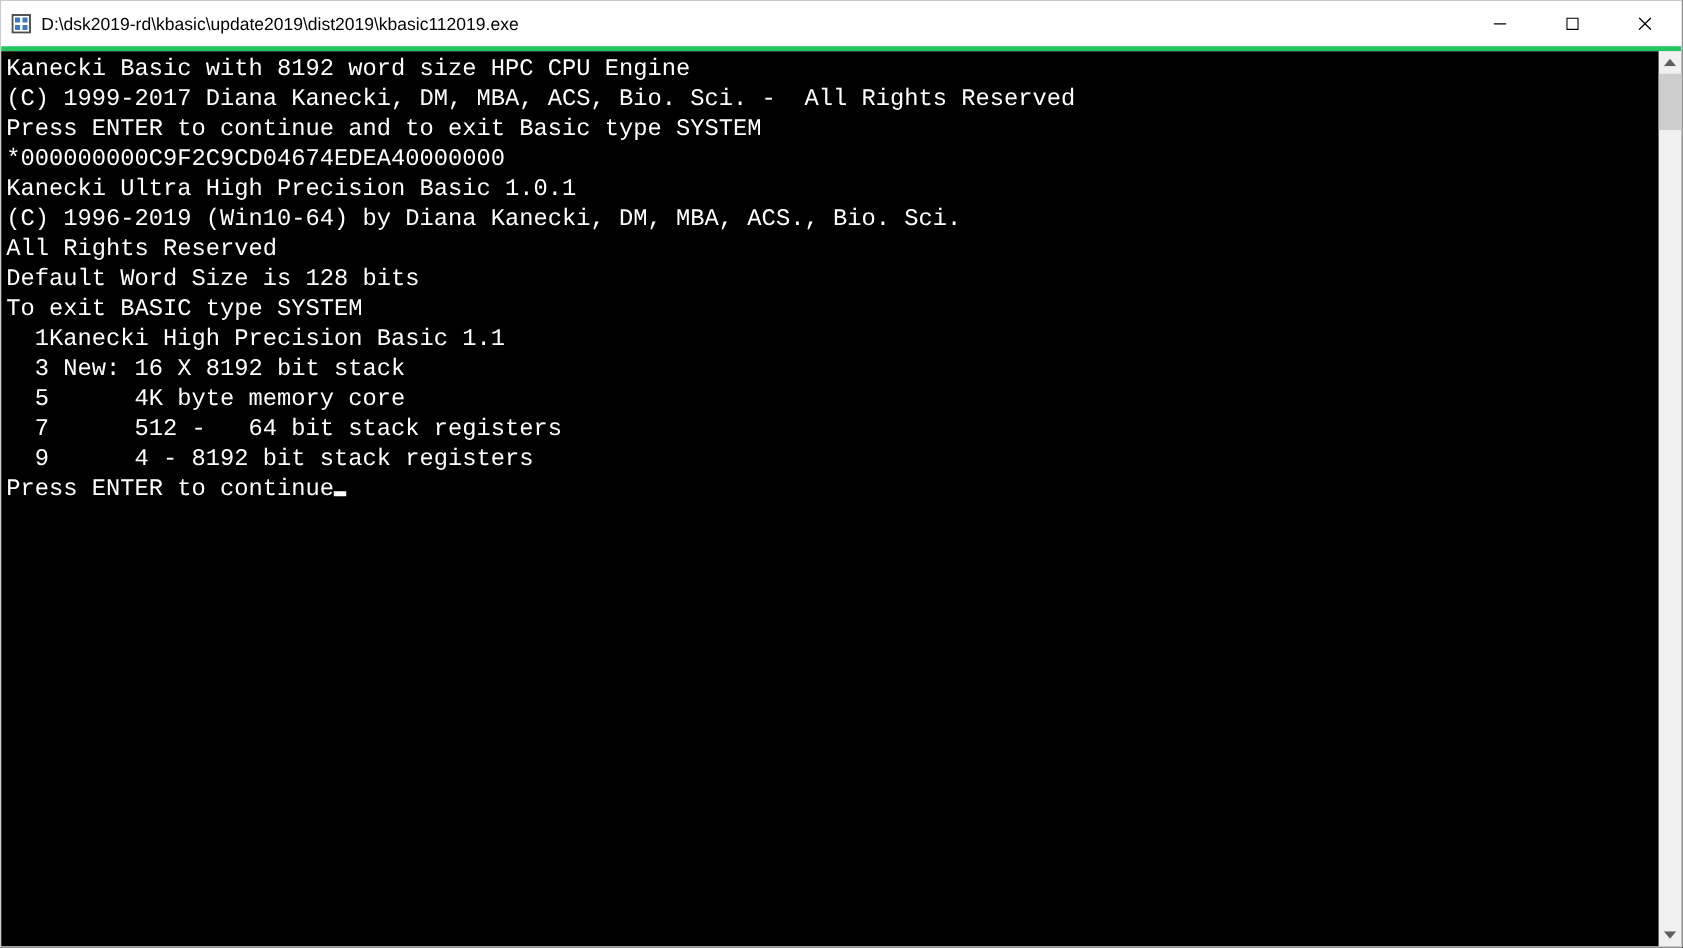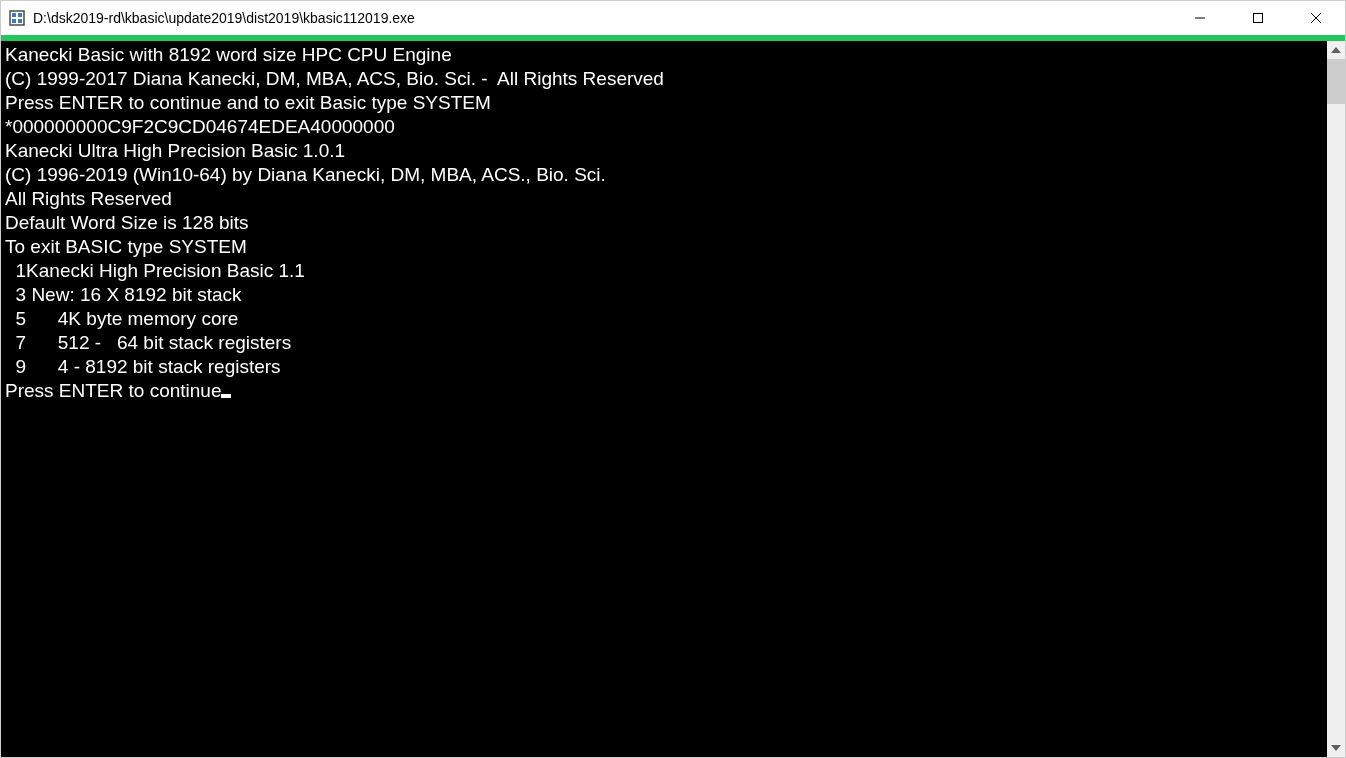--- a/index.html
+++ b/index.html
@@ -20,21 +20,21 @@
       display: flex;
       flex-direction: column;
       border: 1px solid #cccccc;
     }
     .titlebar {
       height: 40px;
       background: #ffffff;
       display: flex;
       align-items: center;
       padding-left: 8px;
-      border-bottom: 6px solid #22c55e;
+      border-bottom: 4px solid #22c55e;
     }
     .titlebar-icon {
       width: 16px;
       height: 16px;
       margin-right: 8px;
       display: inline-block;
     }
     .titlebar-title {
       flex: 1;
       font-size: 14px;
@@ -56,21 +56,21 @@
     }
     .console-area {
       flex: 1;
       display: flex;
       background: #000000;
       position: relative;
     }
     .console-content {
       flex: 1;
       padding: 2px 4px;
-      font-family: Liberation Sans, sans-serif;
+      font-family: Liberation Mono, monospace;
       font-size: 19px;
       line-height: 24px;
       color: #ffffff;
       white-space: pre;
       overflow: hidden;
     }
     .scrollbar {
       width: 18px;
       background: #f0f0f0;
       position: relative;

